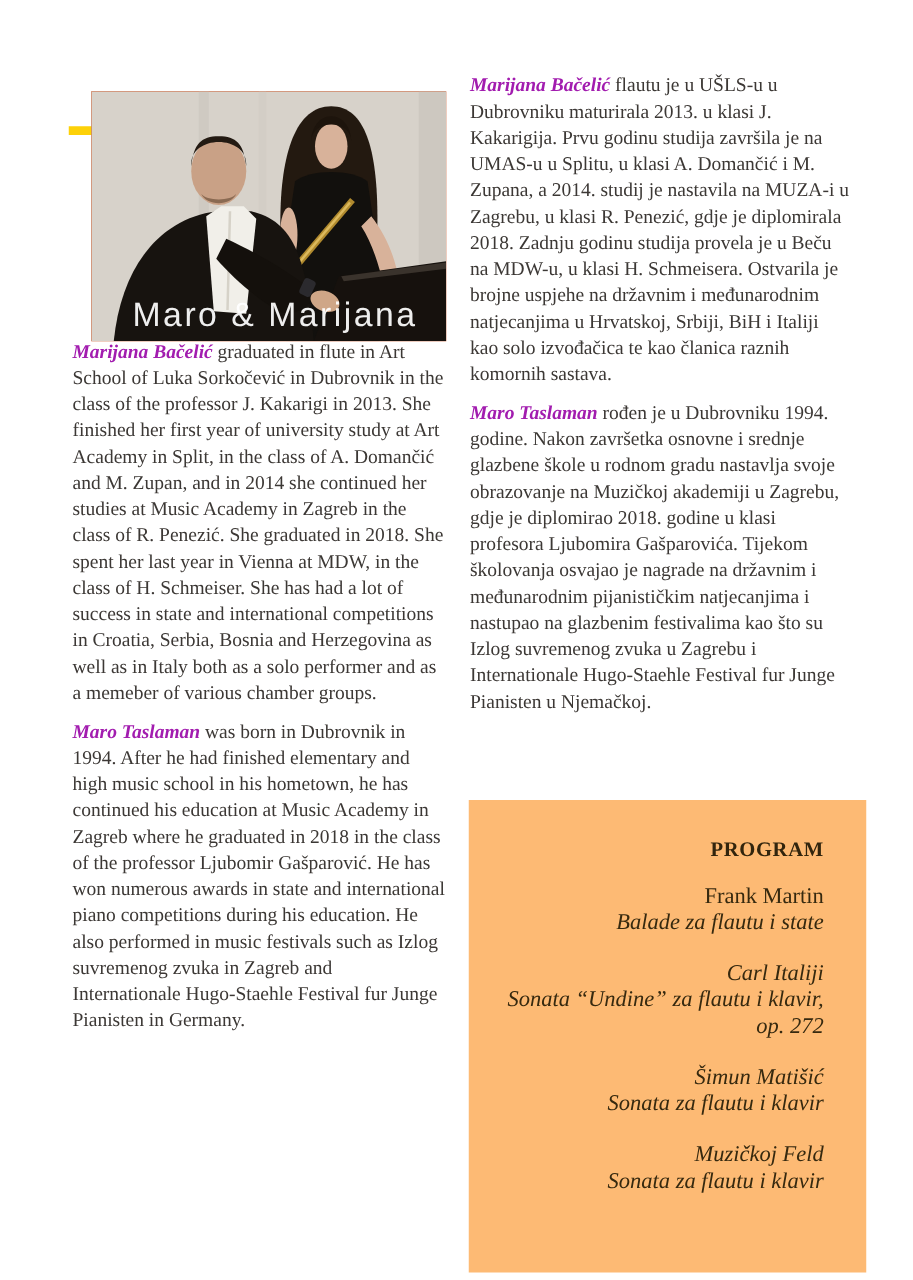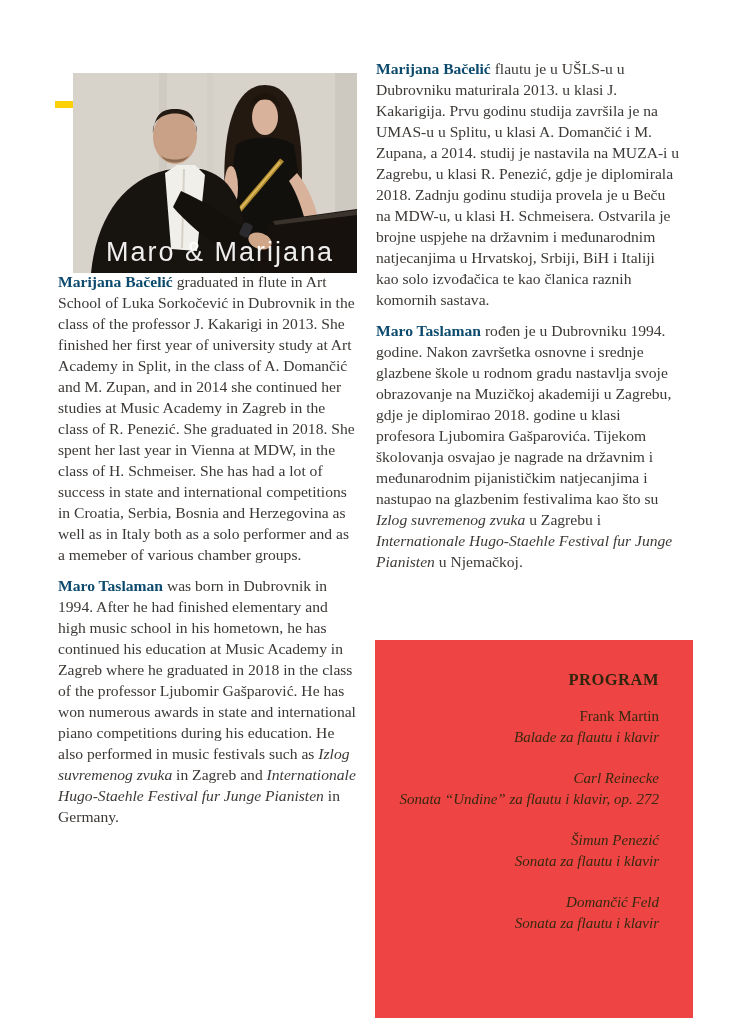--- a/index.html
+++ b/index.html
@@ -21,32 +21,32 @@
   .photo-title{
     position:absolute;left:33px;bottom:5px;
     font-family:"Liberation Sans","DejaVu Sans",sans-serif;
     font-weight:300;font-size:27px;letter-spacing:2px;
     color:rgba(255,255,255,0.93);white-space:nowrap;
   }
   .col{position:absolute;font-size:15.6px;line-height:21px;text-align:left;}
   .col-left{left:58px;top:271px;width:298px;}
   .col-right{left:376px;top:58px;width:304px;}
   .para{margin:0 0 10px 0;}
-  .b{font-weight:bold;color:#0c4a6e;}
-  .i{font-style:italic;}
+  .b{font-weight:bold;color:#a21caf;font-style:italic;}
+  .i{}
   .program{
     position:absolute;left:375px;top:640px;width:318px;height:378px;
-    background:#ef4444;box-sizing:border-box;
+    background:#fdba74;box-sizing:border-box;
     padding:30px 34px 0 20px;text-align:right;color:#36290f;
   }
   .program h2{
     margin:0 0 16px 0;font-size:16.5px;letter-spacing:0.5px;
     font-weight:bold;color:#32250d;
   }
-  .prog-item{margin:0 0 20px 0;font-size:15px;line-height:21px;}
+  .prog-item{margin:0 0 20px 0;font-size:18px;line-height:21px;}
   .prog-item .composer[data-style="italic"]{font-style:italic;}
   .prog-item .piece{font-style:italic;}
 </style>
 </head>
 <body>
 
 <div class="page">
 
   <div class="accent-dash"></div>
 
@@ -101,32 +101,32 @@
   <section class="col col-right">
     <p class="para"><span class="b">Marijana Bačelić</span><span> flautu je u UŠLS-u u Dubrovniku maturirala 2013. u klasi J. Kakarigija. Prvu godinu studija završila je na UMAS-u u Splitu, u klasi A. Domančić i M. Zupana, a 2014. studij je nastavila na MUZA-i u Zagrebu, u klasi R. Penezić, gdje je diplomirala 2018. Zadnju godinu studija provela je u Beču na MDW-u, u klasi H. Schmeisera. Ostvarila je brojne uspjehe na državnim i međunarodnim natjecanjima u Hrvatskoj, Srbiji, BiH i Italiji kao solo izvođačica te kao članica raznih komornih sastava.</span></p>
     <p class="para"><span class="b">Maro Taslaman</span><span> rođen je u Dubrovniku 1994. godine. Nakon završetka osnovne i srednje glazbene škole u rodnom gradu nastavlja svoje obrazovanje na Muzičkoj akademiji u Zagrebu, gdje je diplomirao 2018. godine u klasi profesora Ljubomira Gašparovića. Tijekom školovanja osvajao je nagrade na državnim i međunarodnim pijanističkim natjecanjima i nastupao na glazbenim festivalima kao što su </span><span class="i">Izlog suvremenog zvuka</span><span> u Zagrebu i </span><span class="i">Internationale Hugo-Staehle Festival fur Junge Pianisten</span><span> u Njemačkoj.</span></p>
   </section>
 
   <aside class="program">
     <h2>PROGRAM</h2>
 
     <div class="prog-item">
       <div class="composer" data-style="normal">Frank Martin</div>
-      <div class="piece">Balade za flautu i klavir</div>
+      <div class="piece">Balade za flautu i state</div>
     </div>
 
     <div class="prog-item">
-      <div class="composer" data-style="italic">Carl Reinecke</div>
+      <div class="composer" data-style="italic">Carl Italiji</div>
       <div class="piece">Sonata “Undine” za flautu i klavir, op. 272</div>
     </div>
 
     <div class="prog-item">
-      <div class="composer" data-style="italic">Šimun Penezić</div>
+      <div class="composer" data-style="italic">Šimun Matišić</div>
       <div class="piece">Sonata za flautu i klavir</div>
     </div>
 
     <div class="prog-item">
-      <div class="composer" data-style="italic">Domančić Feld</div>
+      <div class="composer" data-style="italic">Muzičkoj Feld</div>
       <div class="piece">Sonata za flautu i klavir</div>
     </div>
   </aside>
 
 </div>
 
 </body></html>

